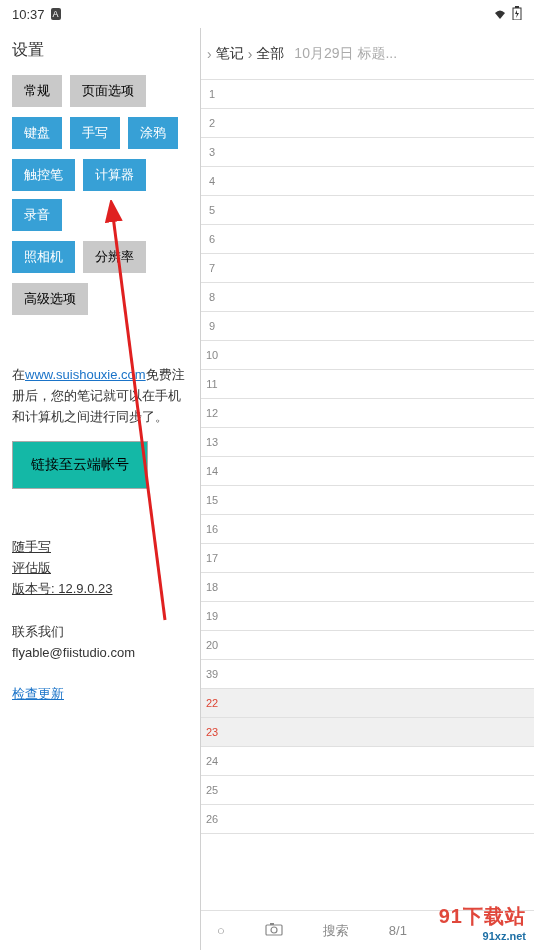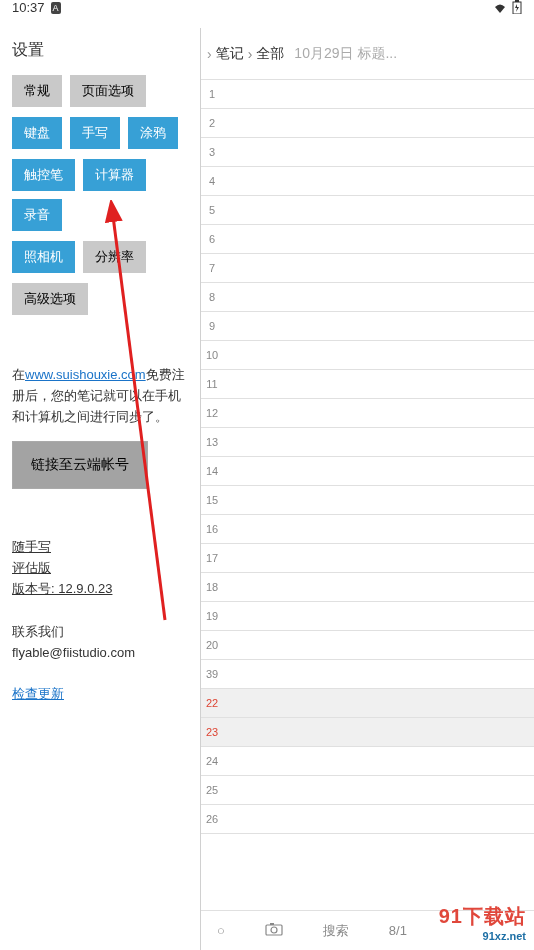--- a/index.html
+++ b/index.html
@@ -1,33 +1,33 @@
 <!DOCTYPE html>
 <html><head>
   <meta charset="utf-8">
   <style>
     * { margin: 0; padding: 0; box-sizing: border-box; }
     body { width: 534px; height: 950px; font-family: -apple-system, sans-serif; background: #fff; position: relative; overflow: hidden; }
     
-    .status-bar { height: 28px; display: flex; align-items: flex-start; justify-content: space-between; padding: 0 12px; font-size: 13px; color: #333; }
+    .status-bar { height: 28px; display: flex; align-items: center; justify-content: space-between; padding: 0 12px; font-size: 13px; color: #333; }
     .status-left { display: flex; align-items: center; gap: 6px; }
     .status-right { display: flex; align-items: center; gap: 4px; }
     
     .app { display: flex; height: calc(950px - 28px); }
     
     .sidebar { width: 200px; padding: 12px; background: #fff; color: #333; font-size: 14px; }
     .title { font-size: 16px; font-weight: 400; margin-bottom: 14px; }
     .btn-row { display: flex; flex-wrap: wrap; gap: 8px; margin-bottom: 10px; }
     .btn { padding: 7px 12px; font-size: 13px; background: #37a0d6; color: #fff; border: none; cursor: pointer; }
     .btn.gray { background: #c9c9c9; color: #000; }
     
     .info-text { font-size: 13px; line-height: 1.6; margin-top: 50px; margin-bottom: 14px; }
     .info-text a { color: #1a73c8; text-decoration: underline; text-align: center; }
     
-    .cloud-btn { display: inline-block; padding: 14px 18px; background: #a3a3a3; border: 1px solid #aaa; font-size: 14px; cursor: pointer; }
+    .cloud-btn { display: inline-block; padding: 14px 18px; background: #14b8a6; border: 1px solid #aaa; font-size: 14px; cursor: pointer; }
     
     .app-info { margin-top: 48px; font-size: 13px; line-height: 1.6; text-decoration: underline; }
     .contact { margin-top: 22px; font-size: 13px; line-height: 1.6; }
     .check-update { margin-top: 22px; color: #1a73c8; text-decoration: underline; font-size: 13px; cursor: pointer; }
     
     .divider { width: 1px; background: #d0d0d0; }
     
     .main { flex: 1; display: flex; flex-direction: column; }
     .breadcrumb { height: 52px; display: flex; align-items: center; padding: 0 6px; font-size: 14px; border-bottom: 1px solid #e0e0e0; }
     .bc-chevron { color: #999; margin-right: 4px; }

